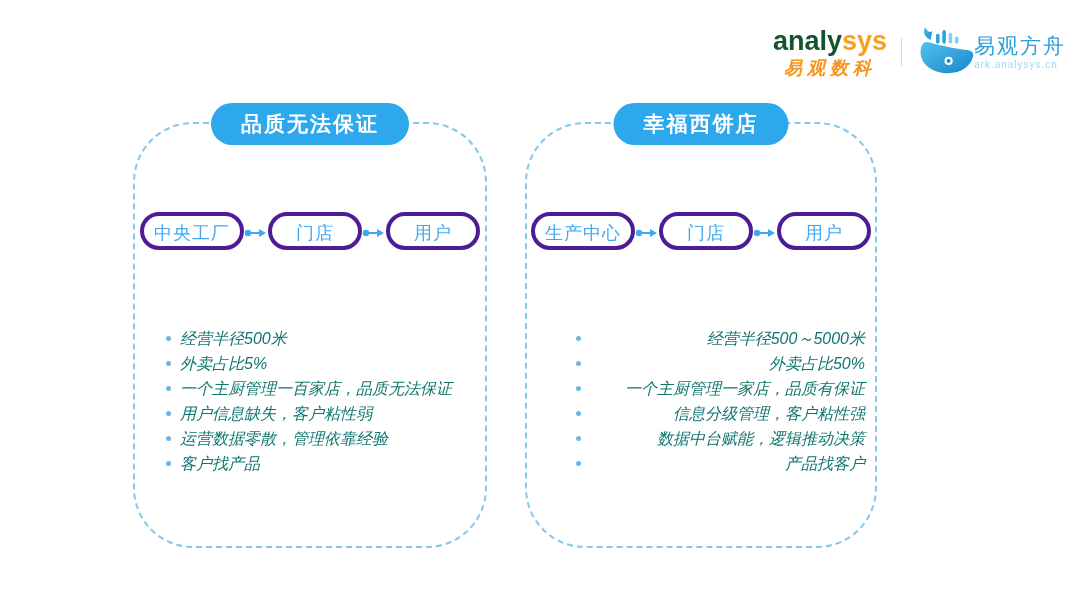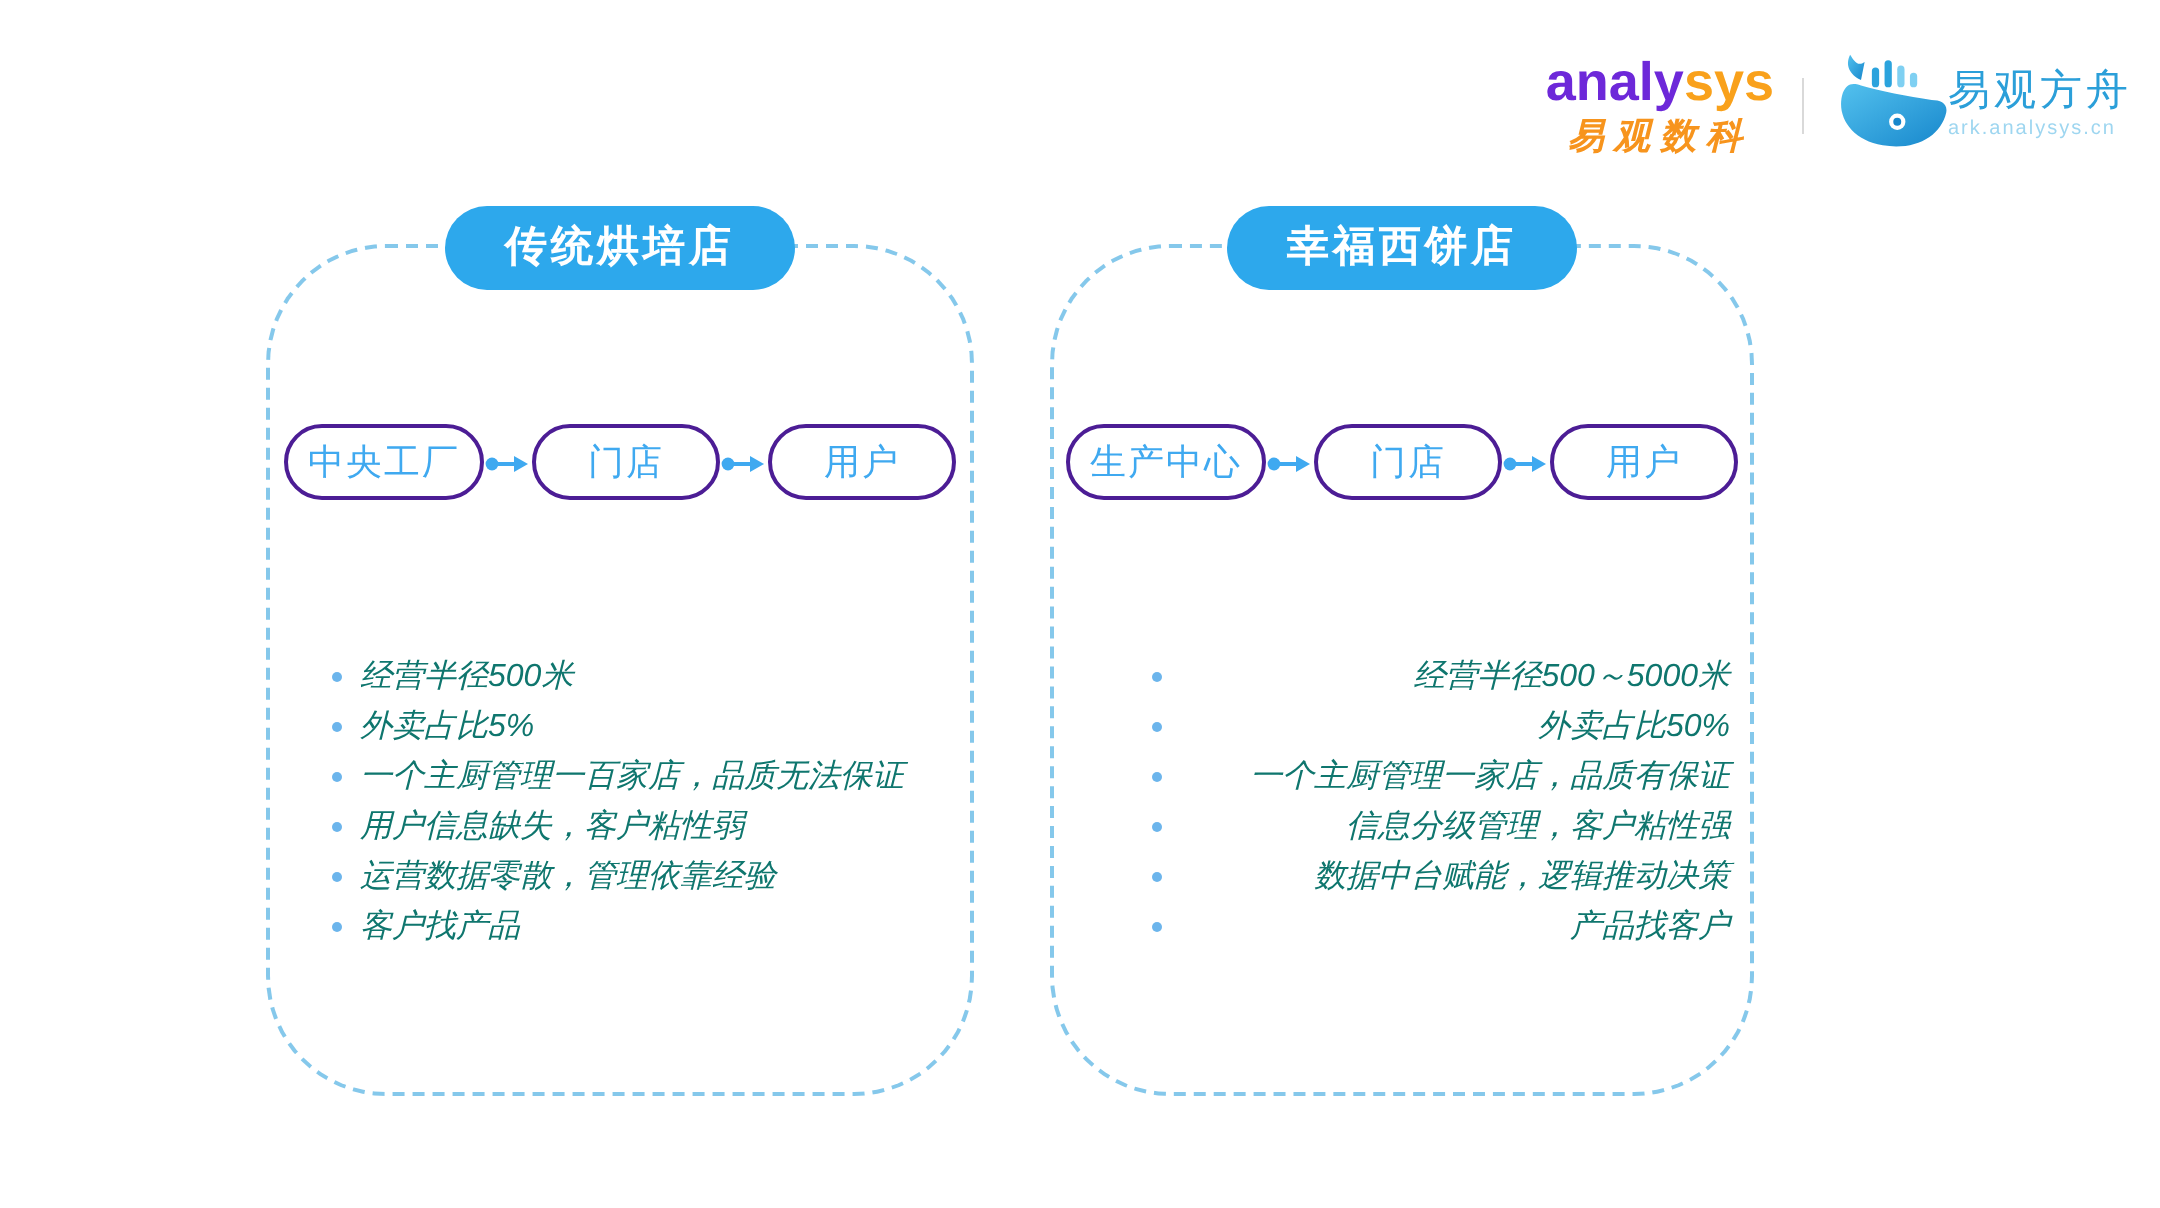--- a/index.html
+++ b/index.html
@@ -4,21 +4,21 @@
 <style>
   * { margin:0; padding:0; box-sizing:border-box; }
   html,body { width:1080px; height:604px; background:#ffffff; overflow:hidden;
               font-family:"Liberation Sans","DejaVu Sans",sans-serif; }
   .stage { position:relative; width:1080px; height:604px; background:#fff; }
 
   
   .logos { position:absolute; top:26px; right:14px; display:flex; align-items:center; gap:14px; }
   .an-logo { display:flex; flex-direction:column; align-items:center; line-height:1; }
   .an-word { font-size:27px; font-weight:bold; letter-spacing:0; }
-  .an-word .blue { color:#6d28d9; }
+  .an-word .blue { color:#14532d; }
   .an-word .orange { color:#f9a11b; }
   .an-sub { margin-top:4px; font-size:18px; font-weight:bold; color:#f7941d; letter-spacing:5px;font-style:italic; }
   .logo-divider { width:1px; height:28px; background:#d9d9d9; }
   .ark-logo { display:flex; align-items:center; gap:0; }
   .ark-text { display:flex; flex-direction:column; line-height:1; }
   .ark-title { font-size:21px; color:#2b9fd9; letter-spacing:2px; }
   .ark-url { margin-top:4px; font-size:10px; color:#9ed6f0; letter-spacing:1px; }
 
   
   .card { position:absolute; top:122px; height:426px;
@@ -27,21 +27,21 @@
   .card2 { left:525px; width:352px; }
 
   .card-pill { position:absolute; top:-21px; left:50%; transform:translateX(-50%);
                height:42px; line-height:42px; padding:0 30px; white-space:nowrap;
                background:#2da8ec; border-radius:22px; color:#ffffff;
                font-size:21px; font-weight:bold; letter-spacing:2px; }
 
   .flow { position:absolute; top:88px; left:0; right:0;
           display:flex; justify-content:center; align-items:center; }
   .flow-node { height:38px; line-height:34px; min-width:94px; padding:0 10px;
-               border:2px solid #4c1d95; border-radius:20px; text-align:center;
+               border:4px solid #4c1d95; border-radius:20px; text-align:center;
                color:#3fa9f0; font-size:18px; letter-spacing:1px; background:#fff; }
   .connector { width:24px; height:12px; flex:0 0 auto; }
 
   .bullets { position:absolute; top:202px; left:30px; right:10px; list-style:none; }
   .card2 .bullets { left:48px;text-align:right; }
   .bullets li { position:relative; padding-left:15px; color:#0f766e;
                 font-size:16px; line-height:25px; white-space:nowrap;font-style:italic; }
   .bullets li::before { content:""; position:absolute; left:1px; top:10px;
                         width:5px; height:5px; border-radius:50%; background:#6cb5ec; }
 </style>
@@ -76,21 +76,21 @@
         </svg>
       </span>
       <div class="ark-text">
         <span class="ark-title">易观方舟</span>
         <span class="ark-url">ark.analysys.cn</span>
       </div>
     </div>
   </div>
 
   <div class="card card1">
-    <div class="card-pill">传统烘培店</div>
+    <div class="card-pill">品质无法保证</div>
     <div class="flow">
       <div class="flow-node">中央工厂</div>
       <span class="connector">
         <svg width="24" height="12" viewBox="0 0 24 12">
             <circle cx="4" cy="6" r="3.2" fill="#3fa9f0"></circle>
             <line x1="7" y1="6" x2="15" y2="6" stroke="#3fa9f0" stroke-width="2"></line>
             <path d="M15,2 L22,6 L15,10 Z" fill="#3fa9f0"></path>
           </svg>
       </span>
       <div class="flow-node">门店</div>

